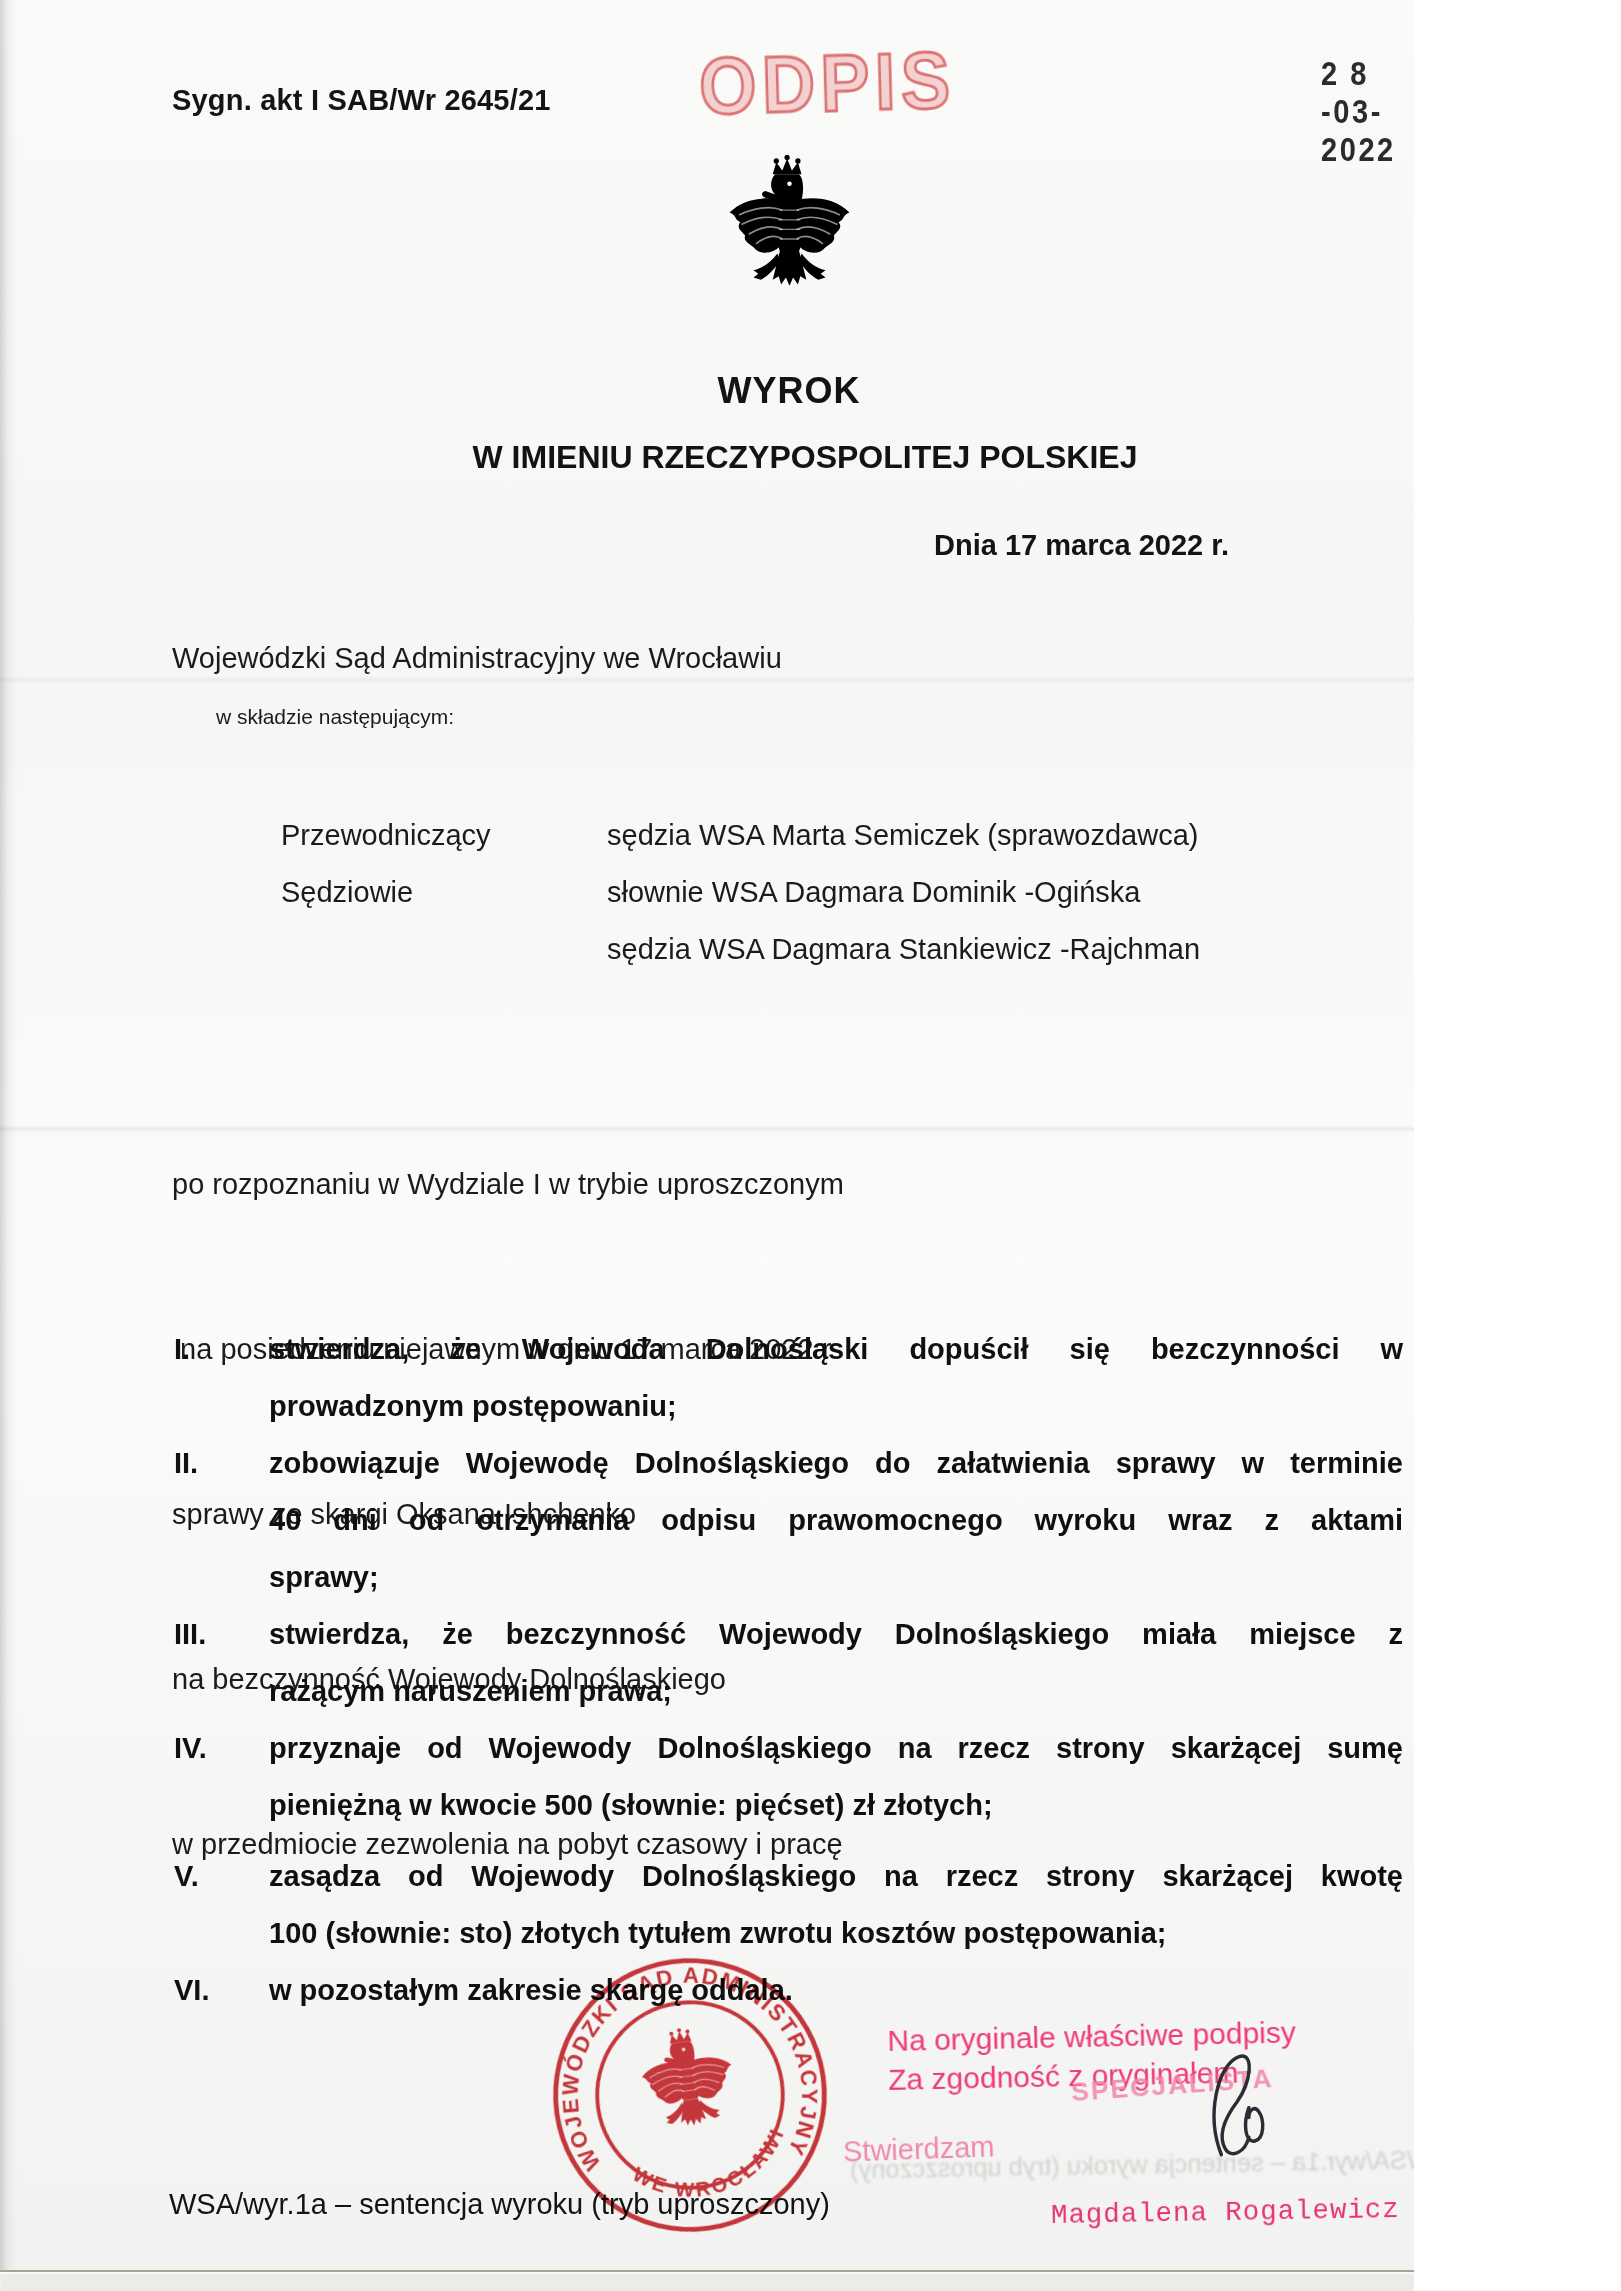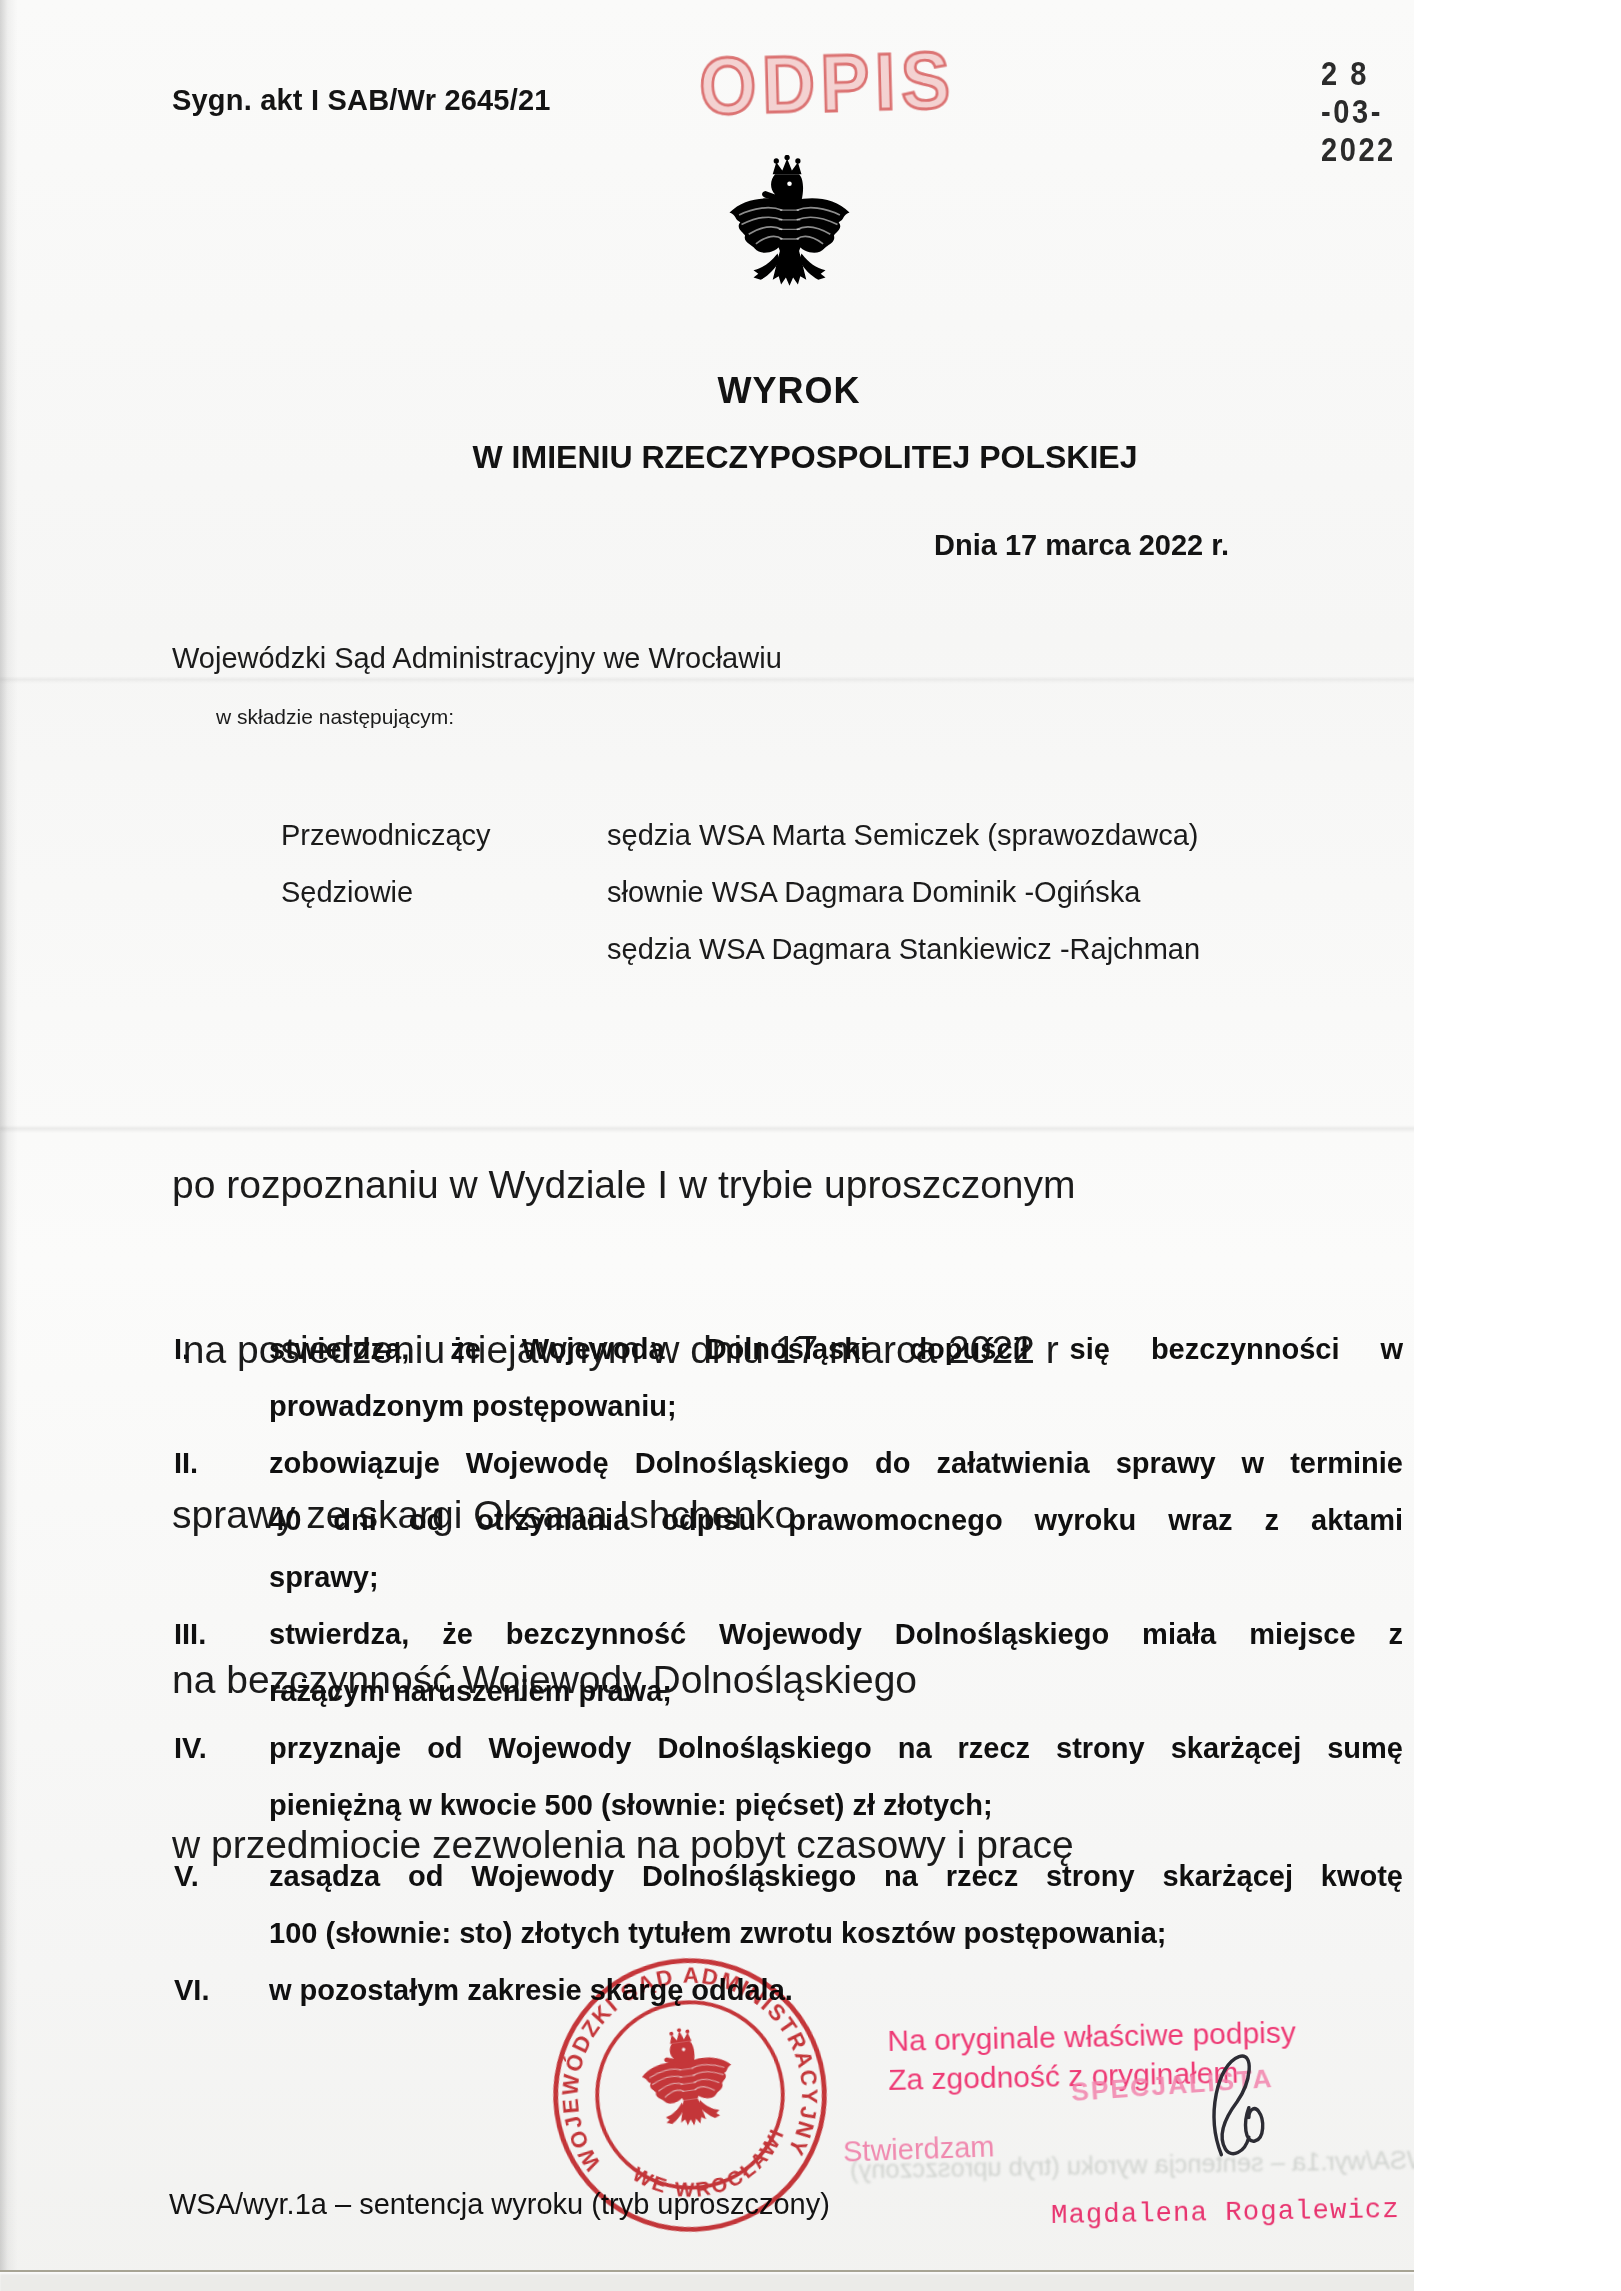--- a/index.html
+++ b/index.html
@@ -28,21 +28,21 @@
   .title-line{left:0; top:370px; width:1578px; text-align:center; font-size:36px; font-weight:700; letter-spacing:1px; color:#131313;}
   .subtitle-line{left:16px; top:439px; width:1578px; text-align:center; font-size:32px; font-weight:700; color:#131313;}
   .date-line{left:934px; top:529px; font-size:29px; font-weight:700; color:#141414;}
   
   .court1{left:172px; top:642px; font-size:29px;}
   .court2{left:172px; top:705px; font-size:21px;margin-left:44px;}
   .panel{left:281px; top:819px; font-size:29px;}
   .panel-row{display:flex; height:57px; align-items:flex-start;}
   .panel-role{width:326px; flex:0 0 326px;}
   
-  .recitals{left:172px; top:1047px; font-size:39px; line-height:55px; white-space:pre-wrap;}
+  .recitals{left:172px; top:1047px; font-size:29px; line-height:55px; white-space:pre-wrap;}
   
   .rulings{left:174px; top:1321px; width:1229px; font-size:29px; font-weight:700; color:#101010;}
   .ruling{display:flex; line-height:57px;}
   .rnum{flex:0 0 95px;}
   .rtext{flex:1 1 auto; width:1134px;}
   .jline{text-align:justify; text-align-last:justify;}
   .jlast{text-align:justify; text-align-last:left;}
   .gap-after{margin-bottom:13.7px;}
   
   .footer-line{left:169px; top:2188px; font-size:29px; color:#131313;}

